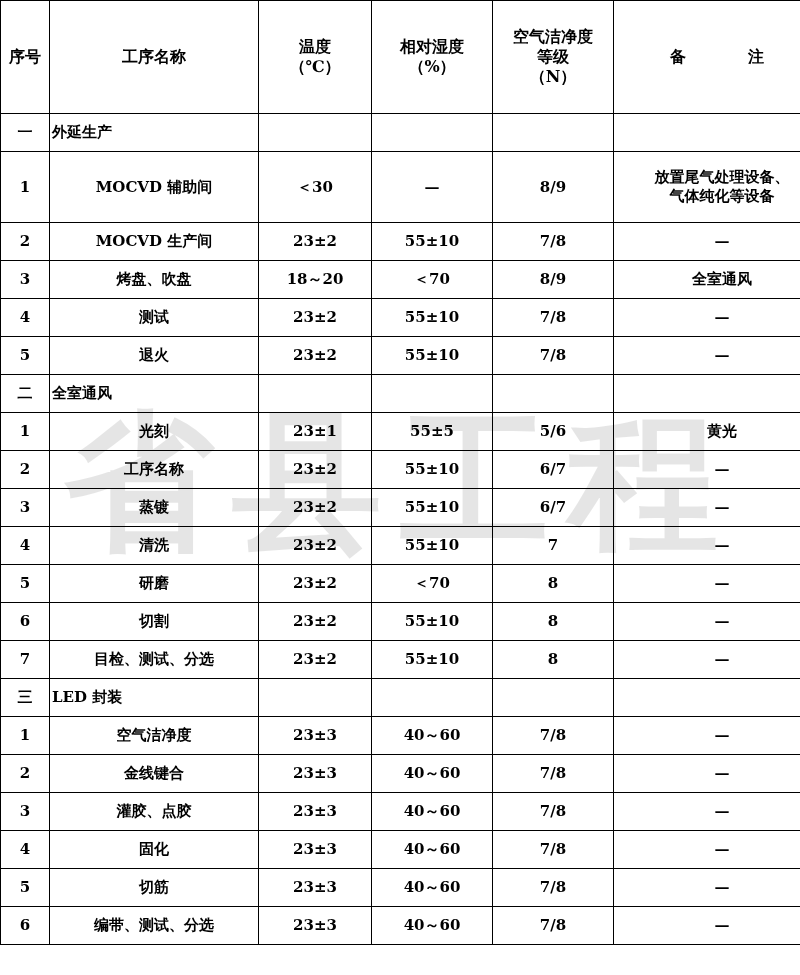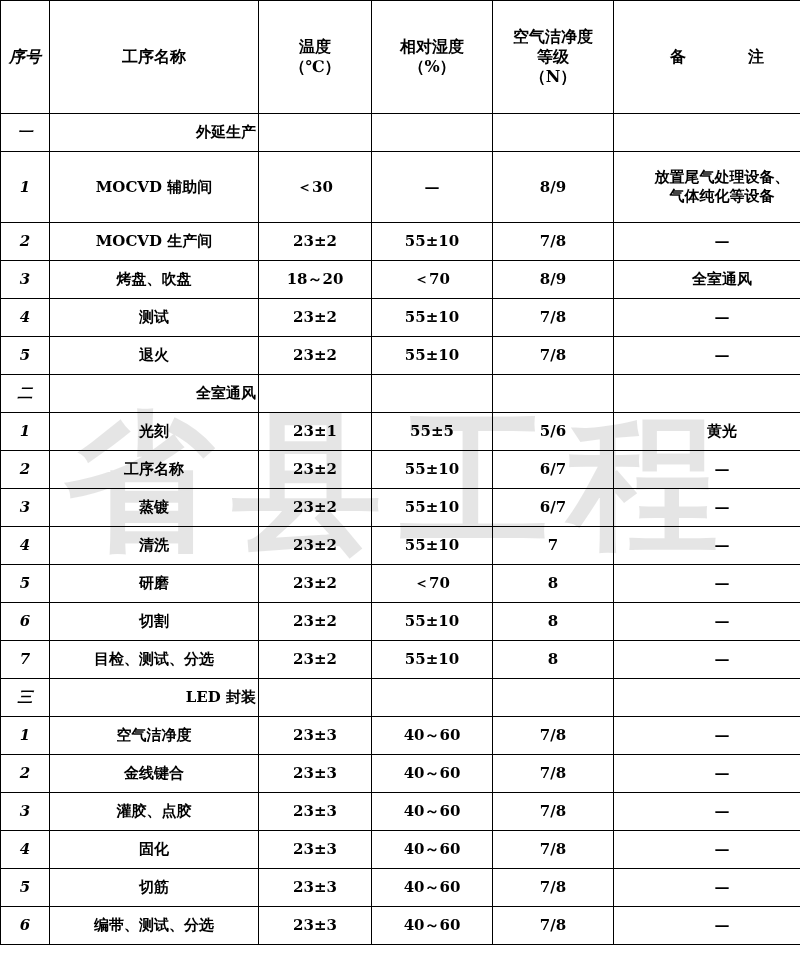--- a/index.html
+++ b/index.html
@@ -54,32 +54,32 @@
     vertical-align: middle;
     font-size: 15px;
     font-weight: bold;
     line-height: 1.25;
     background: transparent;
   }
   table.spec thead td {
     height: 112px;
     font-size: 16px;
   }
-  .col-no      { width: 44px; font-style: italic; }
+  .col-no      { width: 44px; }
   .col-process { width: 204px; }
   .col-temp    { width: 108px; }
   .col-hum     { width: 116px; margin-top: 29px; }
   .col-clean   { width: 116px; }
   .col-remark  { width: 212px; }
 
   tr.section td {
     height: 37px;
   }
   tr.section td.col-process {
-    text-align: right;
+    text-align: left;
   }
   tr.data td {
     height: 37px;
   }
   tr.tall td {
     height: 70px;
   }
   .hdr-remark {
     letter-spacing: 10px;
   }

